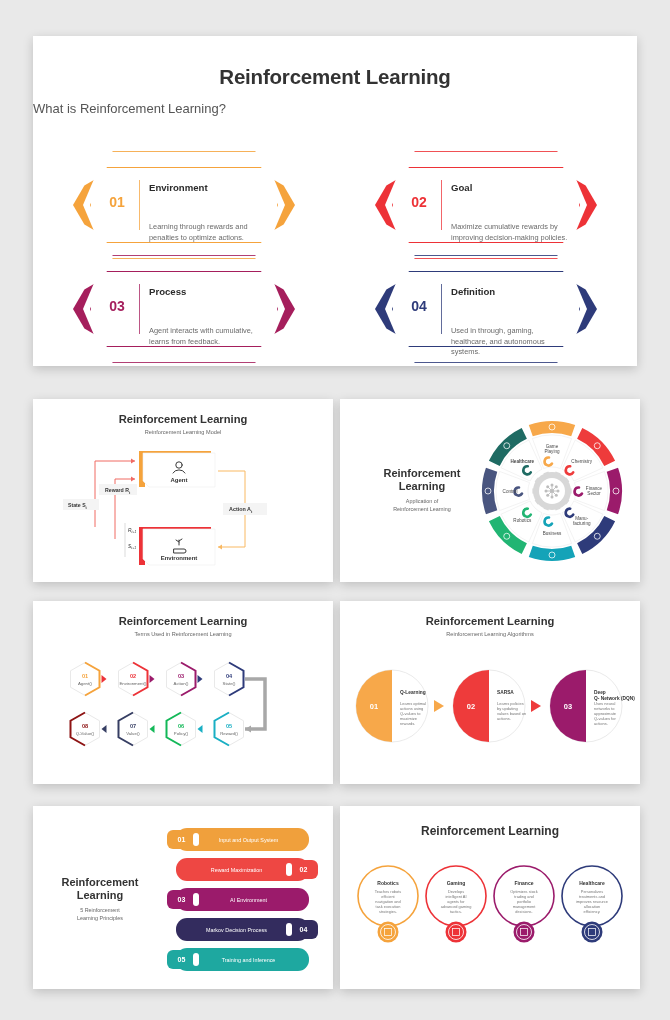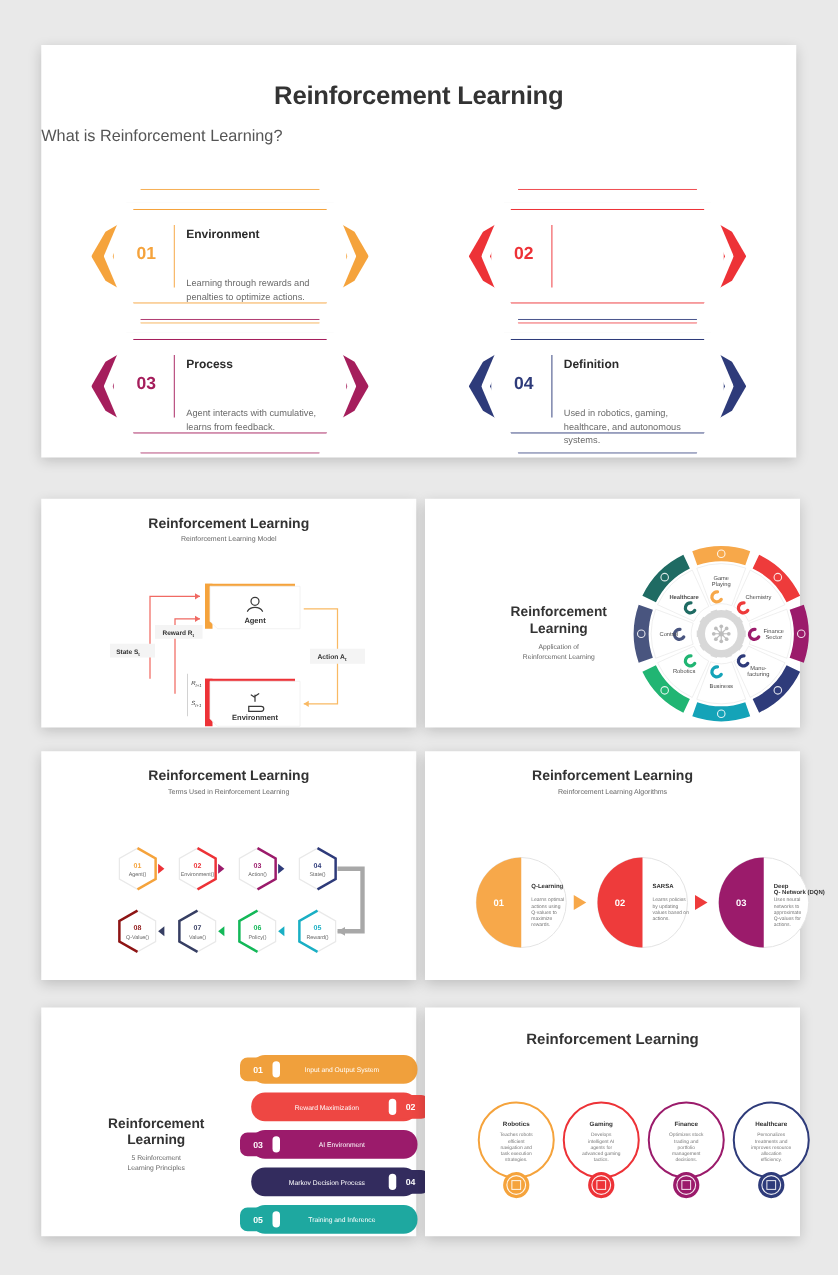--- a/index.html
+++ b/index.html
@@ -60,21 +60,21 @@
   .mini .mtitle { text-align:center; font-size:11.2px; font-weight:bold; color:#333; margin-top:14px; }
   .mini .msub   { text-align:center; font-size:5.6px; color:#666; margin-top:4px; }
 
   #slide2 { left:33px; top:399px; }
   #slide3 { left:340px; top:399px; }
   #slide4 { left:33px; top:601px; }
   #slide5 { left:340px; top:601px; }
   #slide6 { left:33px; top:806px; }
   #slide7 { left:340px; top:806px; }
 
-  .svgwrap { position:absolute; left:0; top:16px; width:100%; height:100%;margin-left:25px; }
+  .svgwrap { position:absolute; left:0; top:0; width:100%; height:100%; }
   svg text { font-family:"Liberation Sans", sans-serif; }
 </style>
 </head>
 <body>
 
 <div class="slide" id="slide1">
   <div class="s1-title">Reinforcement Learning</div>
   <div class="s1-sub">What is Reinforcement Learning?</div>
   <div class="cards" id="s1cards">
       <div class="cardslot">
@@ -94,20 +94,24 @@
       </div>
       <div class="cardslot">
         <div class="hexcard" style="color: rgb(237, 50, 55);">
           <div class="ghost"></div>
           <div class="wing l"></div>
           <div class="wing r"></div>
           <div class="plate"></div>
           <div class="inner"></div>
           <div class="num">02</div>
           <div class="vline"></div>
+          <div class="txt">
+            <h4>Goal</h4>
+            <p>Maximize cumulative rewards by improving decision-making policies.</p>
+          </div>
         </div>
       </div>
       <div class="cardslot">
         <div class="hexcard" style="color: rgb(165, 30, 92);">
           <div class="ghost"></div>
           <div class="wing l"></div>
           <div class="wing r"></div>
           <div class="plate"></div>
           <div class="inner"></div>
           <div class="num">03</div>
@@ -122,21 +126,21 @@
         <div class="hexcard" style="color: rgb(46, 59, 122);">
           <div class="ghost"></div>
           <div class="wing l"></div>
           <div class="wing r"></div>
           <div class="plate"></div>
           <div class="inner"></div>
           <div class="num">04</div>
           <div class="vline"></div>
           <div class="txt">
             <h4>Definition</h4>
-            <p>Used in robotics, gaming, healthcare, and autonomous systems.</p>
+            <p>Used in through, gaming, healthcare, and autonomous systems.</p>
           </div>
         </div>
       </div>
     </div>
 </div>
 
 <div class="slide mini" id="slide2">
   <div class="mtitle">Reinforcement Learning</div>
   <div class="msub">Reinforcement Learning Model</div>
   <div class="svgwrap">

